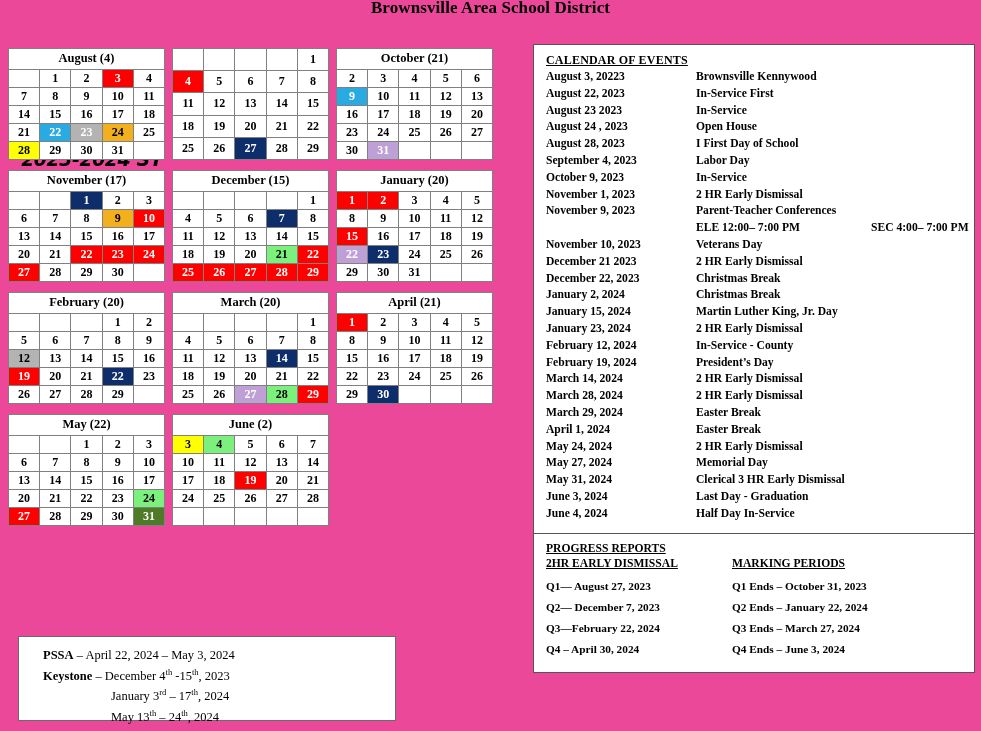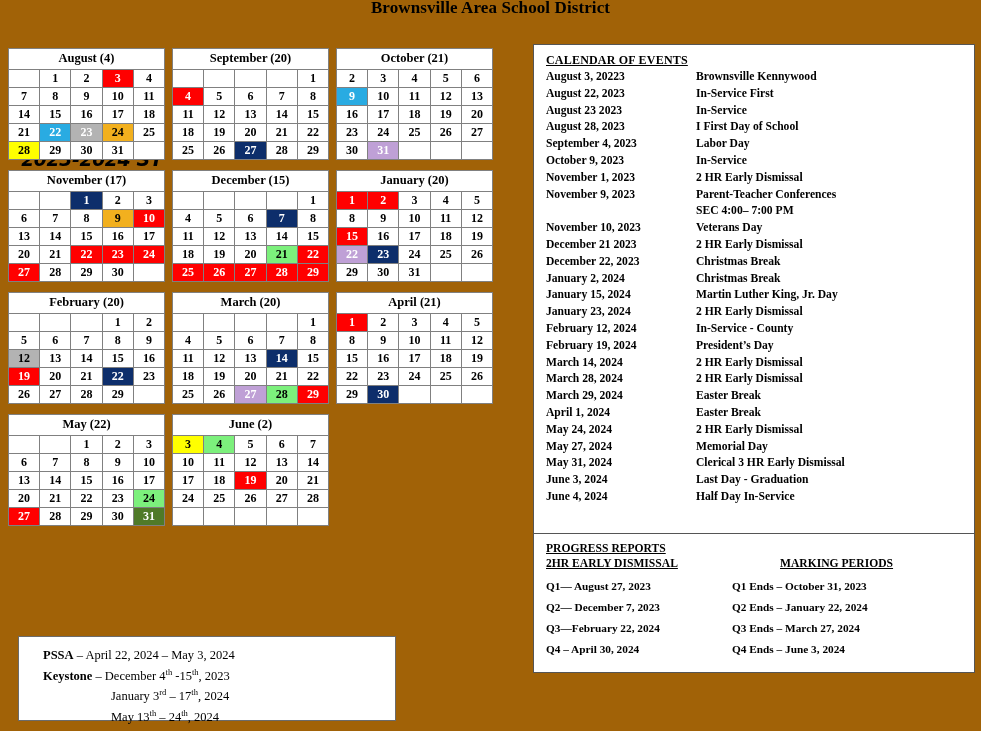--- a/index.html
+++ b/index.html
@@ -7,21 +7,21 @@
     margin: 0; padding: 0;
     width: 981px; height: 731px;
     background: #ffffff;
     font-family: "Liberation Serif", serif;
     color: #000;
     overflow: hidden;
   }
   #page {
     position: relative;
     width: 981px; height: 731px;
-    background: #a16207;
+    background: #ec4899;
   }
 
   
   .page-title {
     position: absolute;
     left: 0; top: -2px;
     width: 981px;
     text-align: center;
     font-family: "Liberation Serif", serif;
     font-weight: bold;
@@ -141,21 +141,21 @@
 
   
   .progress-panel {
     position: absolute;
     left: 533px; top: 533px;
     width: 442px; height: 140px;
     border: 1px solid #555;
     background: #fff;
     padding: 8px 0 0 12px;
   }
-  .pp-head-row { display: flex; gap: 48px; }
+  .pp-head-row { display: flex; }
   .pp-head-left { width: 186px; flex: 0 0 186px; }
   .pp-title {
     font-weight: bold;
     font-size: 11.6px;
     text-decoration: underline;
     font-family: "Liberation Serif", serif;
     line-height: 14.5px;
   }
   .pp-body-row {
     display: flex;
@@ -258,21 +258,20 @@
             <tr>
               <td style="background: rgb(255, 255, 0); color: rgb(0, 0, 0);">28</td>
               <td>29</td>
               <td>30</td>
               <td>31</td>
               <td></td>
             </tr>
           </tbody>
         </table>
         <table class="month">
-          <caption>September (20)</caption>
           <tbody>
             <tr>
               <td></td>
               <td></td>
               <td></td>
               <td></td>
               <td>1</td>
             </tr>
             <tr>
               <td style="background: rgb(255, 0, 0); color: rgb(255, 255, 255);">4</td>
@@ -697,20 +696,24 @@
         </div>
         <div class="event-row">
           <div class="event-date">August 22, 2023</div>
           <div class="event-desc">In-Service First</div>
         </div>
         <div class="event-row">
           <div class="event-date">August 23 2023</div>
           <div class="event-desc">In-Service</div>
         </div>
         <div class="event-row">
+          <div class="event-date">August 24 , 2023</div>
+          <div class="event-desc">Open House</div>
+        </div>
+        <div class="event-row">
           <div class="event-date">August 28, 2023</div>
           <div class="event-desc">I First Day of School</div>
         </div>
         <div class="event-row">
           <div class="event-date">September 4, 2023</div>
           <div class="event-desc">Labor Day</div>
         </div>
         <div class="event-row">
           <div class="event-date">October 9, 2023</div>
           <div class="event-desc">In-Service</div>
@@ -718,20 +721,21 @@
         <div class="event-row">
           <div class="event-date">November 1, 2023</div>
           <div class="event-desc">2 HR Early Dismissal</div>
         </div>
         <div class="event-row">
           <div class="event-date">November 9, 2023</div>
           <div class="event-desc">Parent-Teacher Conferences</div>
         </div>
         <div class="conf-row">
           <div class="conf-spacer"></div>
+          <div class="conf-ele">ELE    12:00– 7:00 PM</div>
           <div>SEC 4:00– 7:00 PM</div>
         </div>
         <div class="event-row">
           <div class="event-date">November 10, 2023</div>
           <div class="event-desc">Veterans Day</div>
         </div>
         <div class="event-row">
           <div class="event-date">December 21 2023</div>
           <div class="event-desc">2 HR Early Dismissal</div>
         </div>

